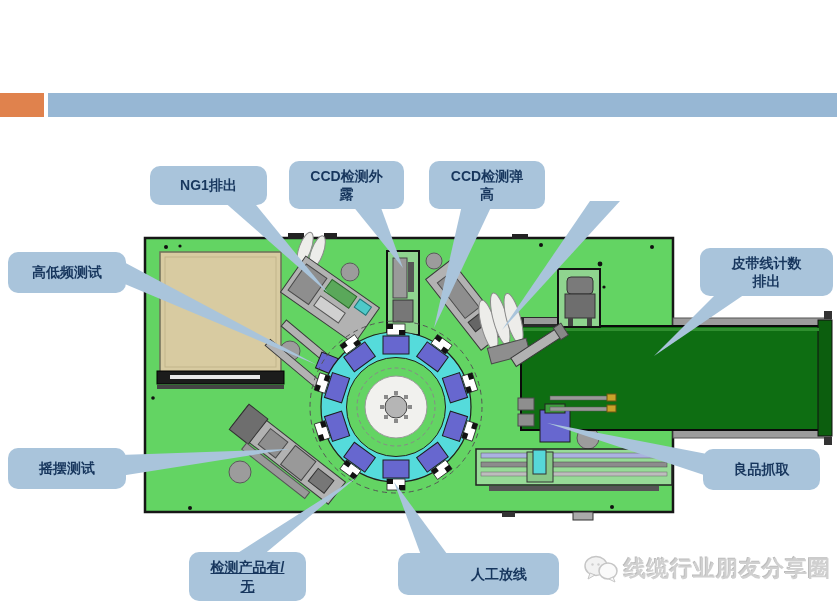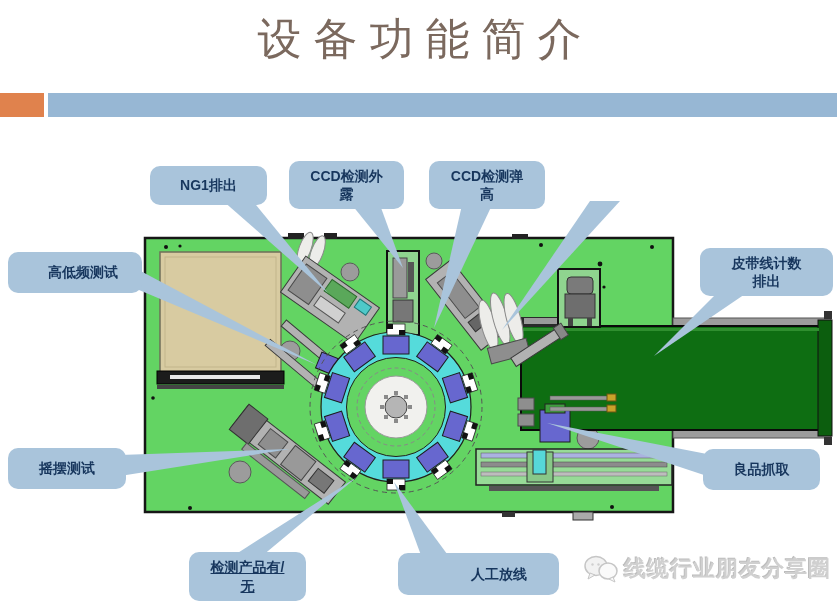--- a/index.html
+++ b/index.html
@@ -40,21 +40,20 @@
   #watermark{position:absolute;left:584px;top:554px;display:flex;align-items:center;
          gap:6px;z-index:3;}
   #watermark-text{font-size:22px;font-weight:bold;color:#d0d0d0;letter-spacing:1px;
          text-shadow:1px 1px 0 #ffffff,-1px -1px 0 #bdbdbd;}
 </style>
 </head>
 <body>
 
 <div id="slide">
 
-  <div id="title">设备功能简介</div>
   <div id="accent-square"></div>
   <div id="accent-bar"></div>
 
   <svg id="diagram-svg" viewBox="0 0 837 607" xmlns="http://www.w3.org/2000/svg">
 
     <g>
       <rect class="plate" x="145" y="238" width="528" height="274"></rect>
       <rect x="288" y="233" width="16" height="6" fill="#222"></rect>
       <rect x="324" y="233" width="13" height="6" fill="#222"></rect>
       <rect x="512" y="234" width="16" height="5" fill="#222"></rect>
@@ -277,21 +276,21 @@
   </svg>
 
   <div class="callout" style="left:150px;top:166px;width:117px;height:39px;">
     <span>NG1排出</span></div>
   <div class="callout" style="left:429px;top:161px;width:116px;height:48px;">
     <span>CCD检测弹
 高</span></div>
   <div class="callout" style="left:289px;top:161px;width:115px;height:48px;">
     <span>CCD检测外
 露</span></div>
-  <div class="callout" style="left:8px;top:252px;width:118px;height:41px;padding-left:16px;">
+  <div class="callout" style="left:8px;top:252px;width:118px;height:41px;">
     <span>高低频测试</span></div>
   <div class="callout" style="left:700px;top:248px;width:133px;height:48px;justify-content:center;">
     <span>皮带线计数
 排出</span></div>
   <div class="callout" style="left:8px;top:448px;width:118px;height:41px;">
     <span>摇摆测试</span></div>
   <div class="callout" style="left:703px;top:449px;width:117px;height:41px;">
     <span>良品抓取</span></div>
   <div class="callout" style="left:189px;top:552px;width:117px;height:49px;text-decoration:underline;">
     <span>检测产品有/

